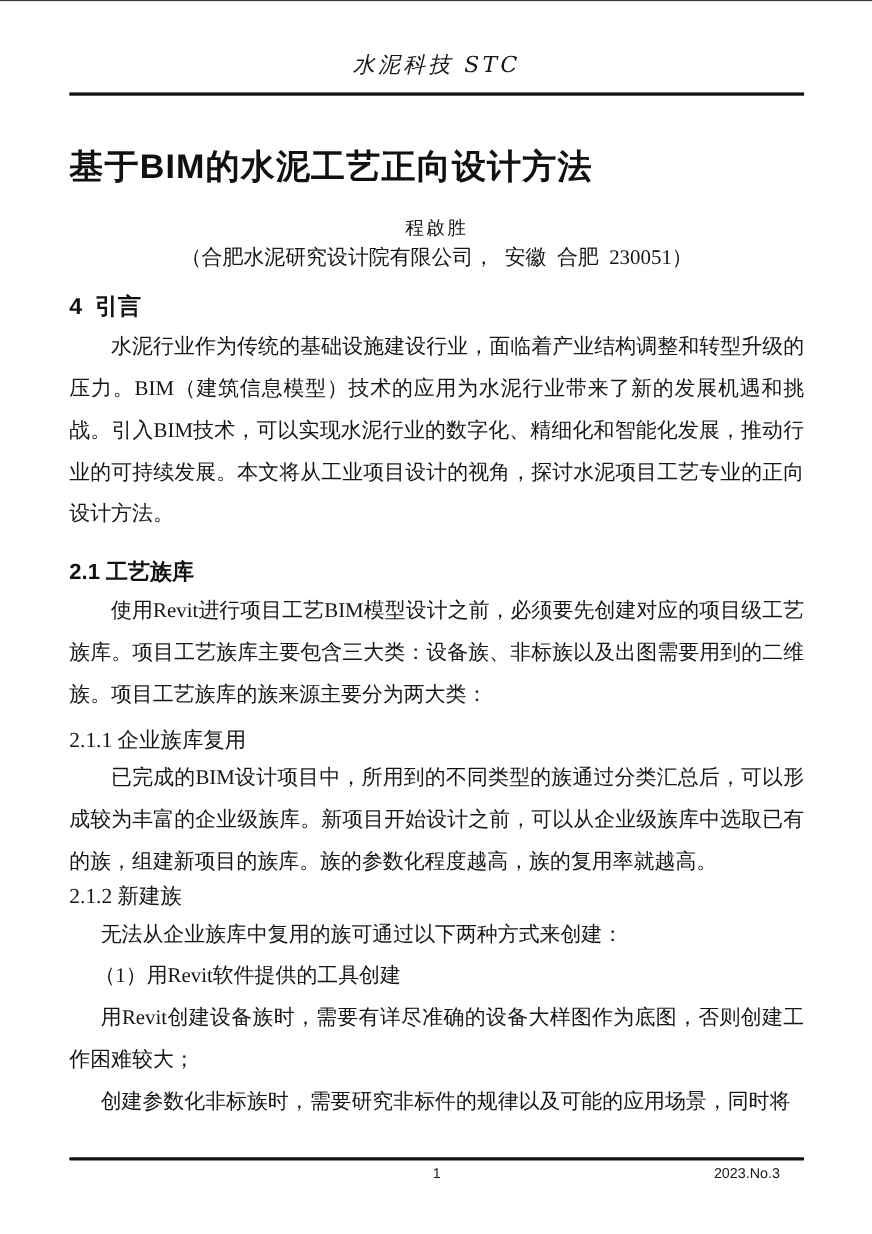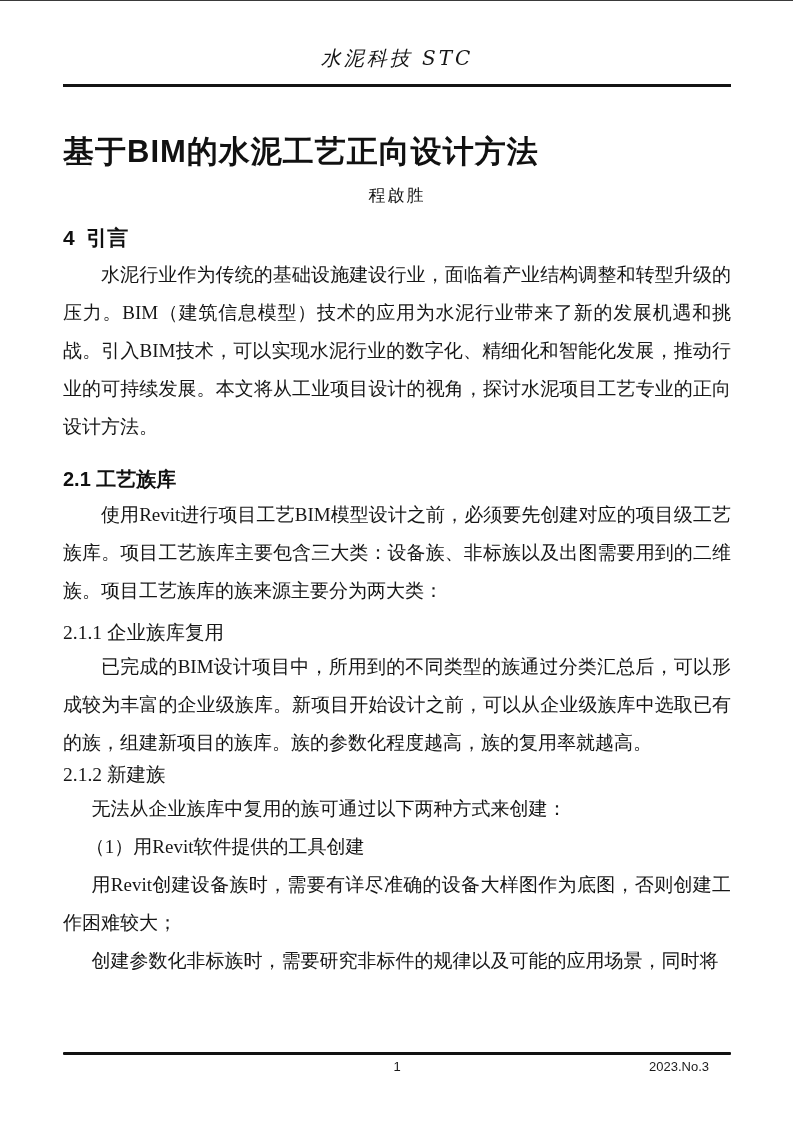--- a/index.html
+++ b/index.html
@@ -25,21 +25,21 @@
   .header-rule { margin-top: 15px; height: 2.5px; background: #141414; }
   .article-title {
     margin: 44px 0 0 0;
     text-align: left;
     font-family: "Liberation Sans", "DejaVu Sans", sans-serif;
     font-size: 31px; font-weight: 600; line-height: 42px;
     letter-spacing: 1px;
     color: #111;
   }
   .author {
-    margin-top: 12px; text-align: center;
+    margin-top: 24px; text-align: center;
     font-size: 17px; line-height: 22px; letter-spacing: 2px;
   }
   .affiliation {
     margin-top: 3px; text-align: center;
     font-size: 19px; line-height: 26px;
     white-space: pre-wrap;
   }
   .h-l1 {
     margin: 17px 0 0 0;
     font-family: "Liberation Sans", "DejaVu Sans", sans-serif;
@@ -86,20 +86,21 @@
   <header>
     <div class="journal-title">水泥科技 STC</div>
     <div class="header-rule"></div>
   </header>
 
   <main>
     <h1 class="article-title">基于BIM的水泥工艺正向设计方法</h1>
 
     <div class="author">程啟胜</div>
 
+    <div class="affiliation">（合肥水泥研究设计院有限公司，  安徽  合肥  230051）</div>
 
     <h2 class="h-l1">4  引言</h2>
 
     <p class="body indent2">水泥行业作为传统的基础设施建设行业，面临着产业结构调整和转型升级的压力。BIM（建筑信息模型）技术的应用为水泥行业带来了新的发展机遇和挑战。引入BIM技术，可以实现水泥行业的数字化、精细化和智能化发展，推动行业的可持续发展。本文将从工业项目设计的视角，探讨水泥项目工艺专业的正向设计方法。</p>
 
 
     <h3 class="h-l2">2.1 工艺族库</h3>
 
     <p class="body indent2">使用Revit进行项目工艺BIM模型设计之前，必须要先创建对应的项目级工艺族库。项目工艺族库主要包含三大类：设备族、非标族以及出图需要用到的二维族。项目工艺族库的族来源主要分为两大类：</p>
 

